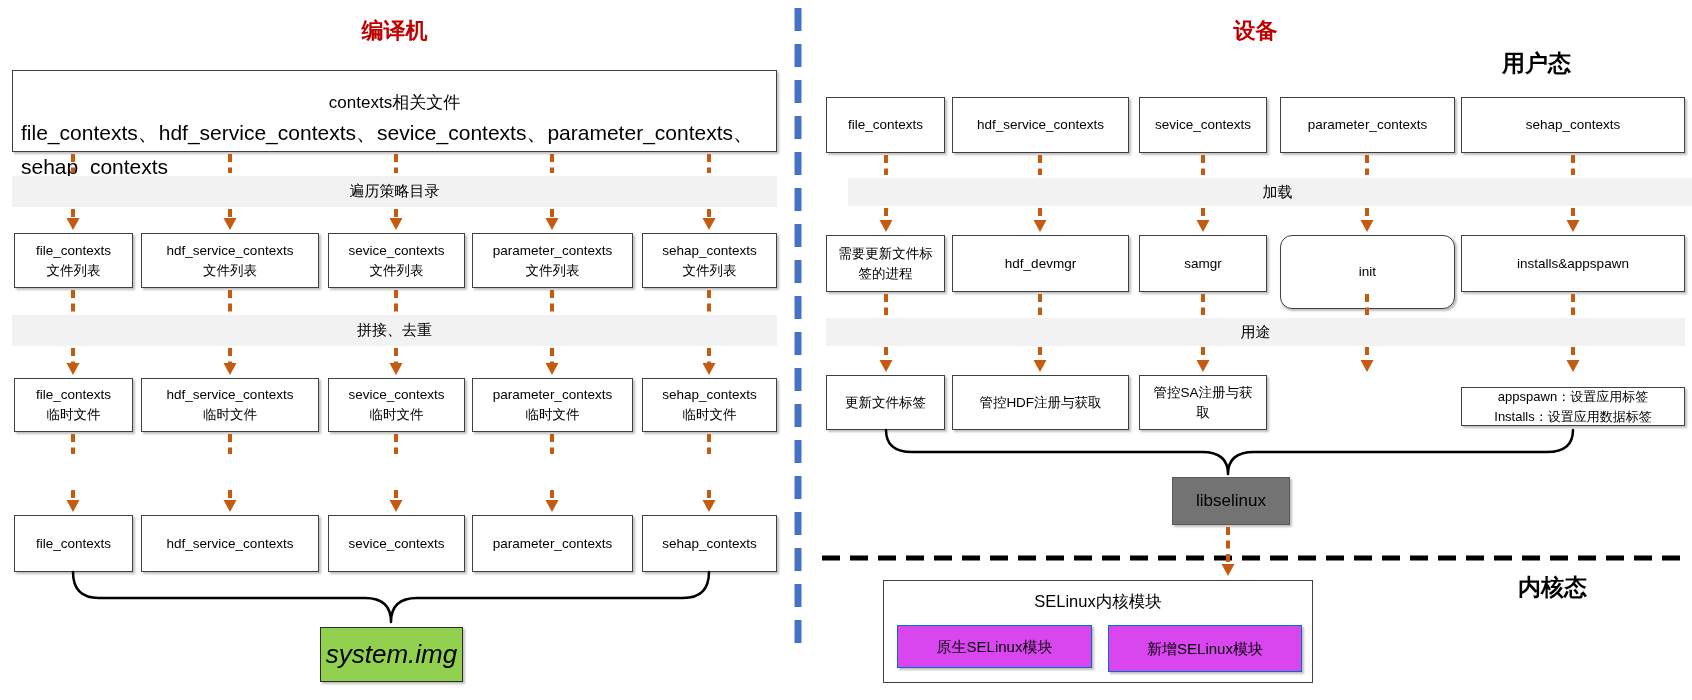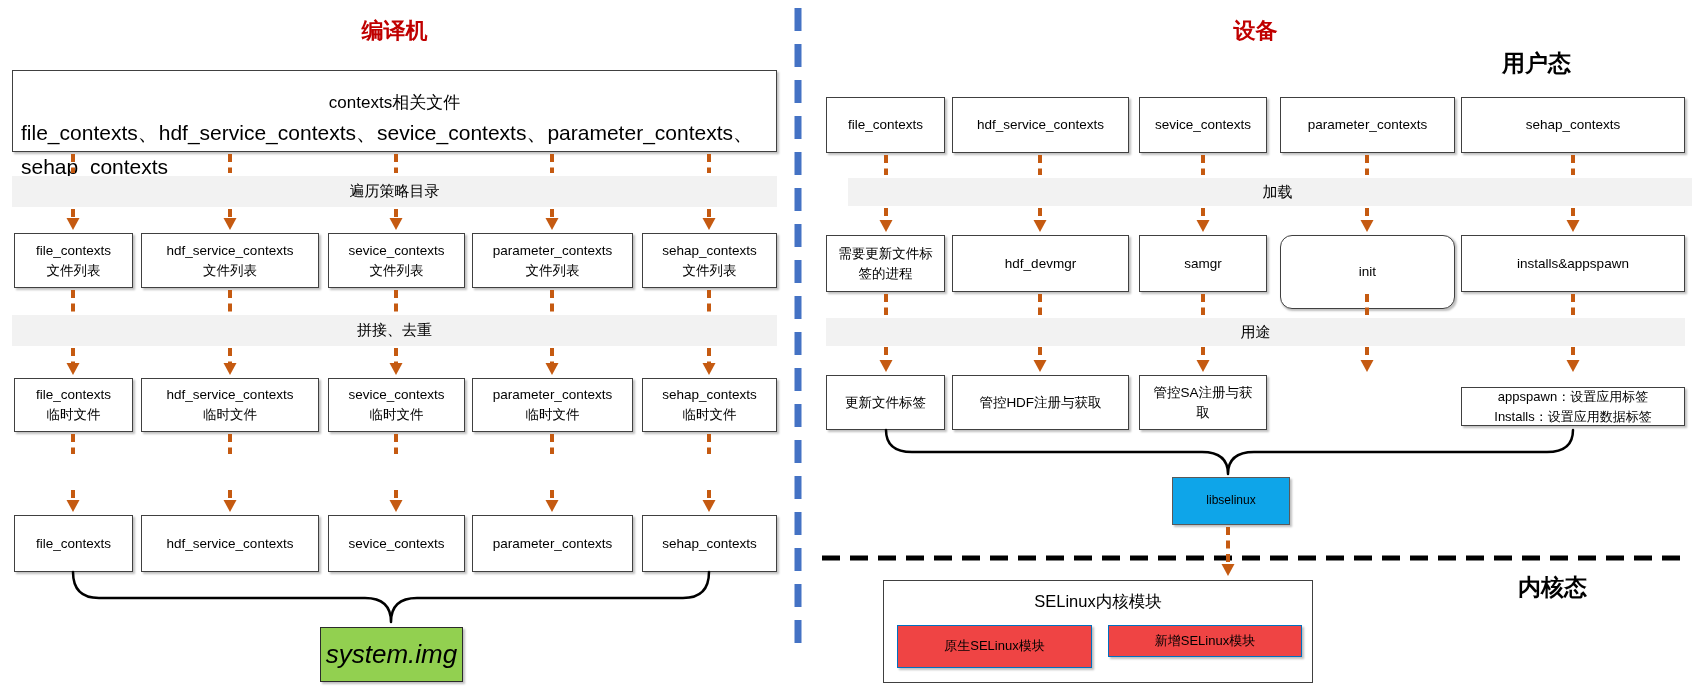--- a/index.html
+++ b/index.html
@@ -17,23 +17,23 @@
   }
   .box .wrap-all{word-break:break-all; padding:0 8px;}
   .band{
     position:absolute; background:#F2F2F2; display:flex; align-items:center; justify-content:center;
     font-size:15px; box-sizing:border-box;
   }
   .src-box{justify-content:flex-start; padding:19px 8px; align-items:stretch;}
   .src-title{text-align:center; font-size:17px; line-height:1.55;}
   .src-line{text-align:left; font-size:21px; line-height:1.6;}
   .green-box{background:#92D050; font-size:26px; border-color:#2b2b2b;font-style:italic;}
-  .yellow-box{background:#0ea5e9; font-size:12px; border-color:#595959;}
+  .yellow-box{background:#737373; font-size:17px; border-color:#595959;}
   .kernel-outer{justify-content:flex-start; padding-top:9px; font-size:16.5px; box-shadow:none;}
-  .module-box{background:#ef4444; border:1.4px solid #0070C0; font-size:13px;}
+  .module-box{background:#d946ef; border:1.4px solid #0070C0; font-size:15px;}
   .two-line{font-size:13px; line-height:1.5;}
   svg.overlay{position:absolute; left:0; top:0; pointer-events:none;}
 </style>
 </head>
 <body>
 
 <div class="canvas">
 
   <div class="ptitle" style="left:12px;top:16px;width:765px;">编译机</div>
 
@@ -161,21 +161,21 @@
     <span>appspawn：设置应用标签</span>
     <span>Installs：设置应用数据标签</span>
   </div>
 
   <div class="box yellow-box" style="left:1172px;top:477px;width:118px;height:48px;">libselinux</div>
 
   <div class="box kernel-outer" style="left:883px;top:580px;width:430px;height:103px;">
     <span>SELinux内核模块</span>
   </div>
   <div class="box module-box" style="left:897px;top:625px;width:195px;height:43px;">原生SELinux模块</div>
-  <div class="box module-box" style="left:1108px;top:625px;width:194px;height:32px;">新增SELinux模块</div>
+  <div class="box module-box" style="left:1108px;top:625px;width:194px;height:47px;">新增SELinux模块</div>
 
   <svg class="overlay" width="1692" height="700" viewBox="0 0 1692 700">
     <defs>
       <marker id="ah" orient="auto" markerUnits="userSpaceOnUse" markerWidth="24" markerHeight="16" refX="8" refY="0" viewBox="-2 -8 24 16">
         <path d="M0,-6.5 L12,0 L0,6.5 Z" fill="#C55A11"></path>
       </marker>
     </defs>
     <line x1="798" y1="8" x2="798" y2="652" stroke="#4472C4" stroke-width="7" stroke-dasharray="23 13"></line>
     <line x1="822" y1="558" x2="1690" y2="558" stroke="#000000" stroke-width="5" stroke-dasharray="18 10"></line>
     <path d="M73,572 Q73,598 99,598 L365,598 Q391,598 391,622 M709,572 Q709,598 683,598 L417,598 Q391,598 391,622" fill="none" stroke="#000" stroke-width="2.5" stroke-linecap="round"></path>

